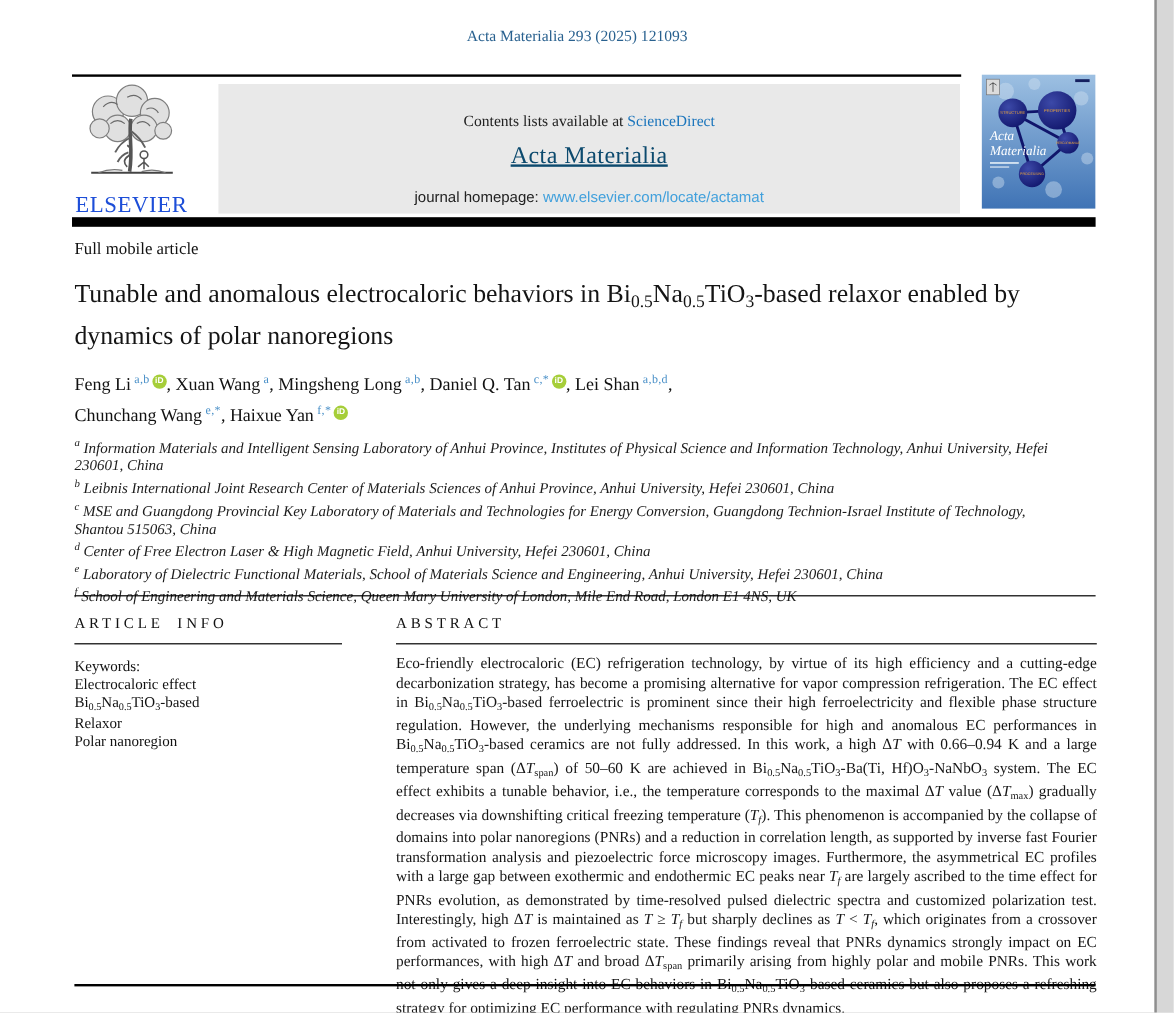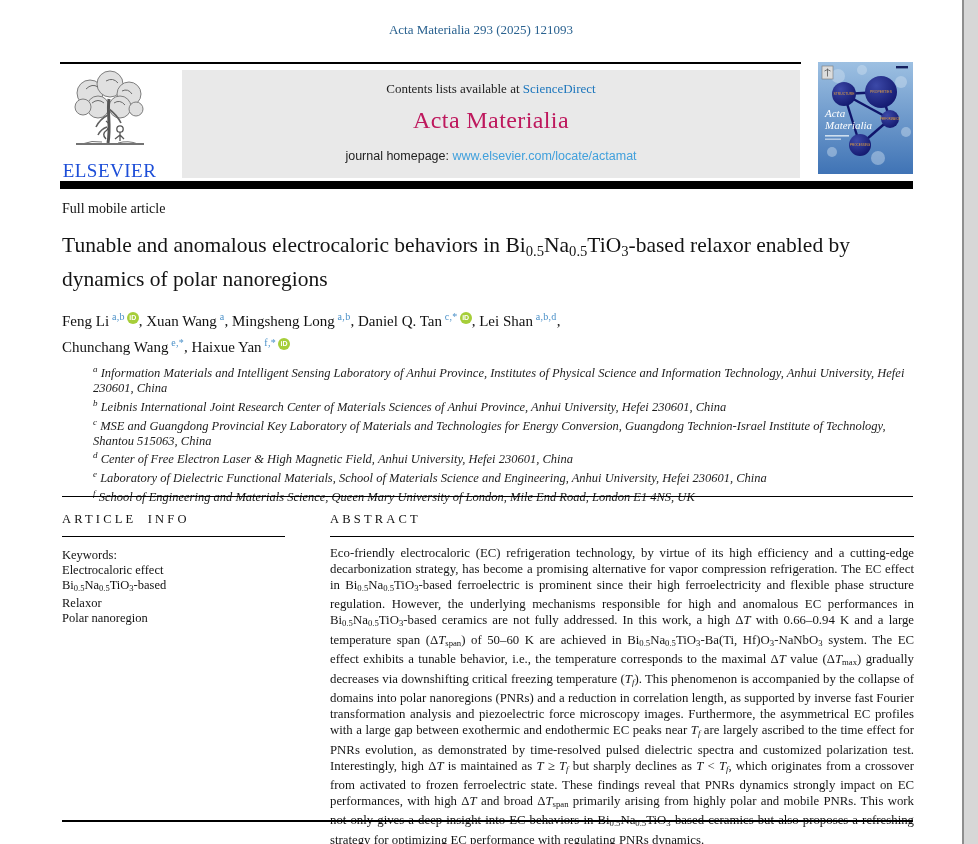--- a/index.html
+++ b/index.html
@@ -9,38 +9,38 @@
 
   .citation{position:absolute;top:22px;left:0;width:962px;text-align:center;font-size:13px;color:#29618f;}
 
   .top-rule{position:absolute;left:60px;top:62px;width:741px;height:2px;background:#000;}
   .thick-bar{position:absolute;left:60px;top:181px;width:853px;height:8px;background:#000;}
 
   .logo{position:absolute;left:62px;top:69px;width:95px;height:110px;text-align:center;}
   .elsevier-text{font-size:19px;color:#1d4ed8;letter-spacing:.5px;margin-top:1px;}
 
   .graybox{position:absolute;left:182px;top:70px;width:618px;height:108px;background:#e9e9e9;
-           display:flex;flex-direction:column;align-items:center;box-sizing:border-box;padding-top:11px;}
+           display:flex;flex-direction:column;align-items:center;box-sizing:border-box;padding-top:23px;}
   .contents-line{font-size:13px;color:#222;}
   .link-sd{color:#1b75bc;cursor:pointer;}
-  .journal-title{font-size:24px;letter-spacing:.4px;margin-top:10px;color:#be185d;}
+  .journal-title{font-size:20px;letter-spacing:.4px;margin-top:10px;color:#0c4a6e;text-decoration:underline;}
   .homepage-line{font-size:12.5px;margin-top:15px;font-family:"Liberation Sans",sans-serif;color:#222;}
   .link-home{color:#41a0dc;cursor:pointer;}
 
   .cover{position:absolute;left:818px;top:62px;width:117px;height:112px;}
 
   .article-type{position:absolute;left:62px;top:201px;font-size:14px;}
   .paper-title{position:absolute;left:62px;top:231px;width:800px;font-size:21.5px;line-height:28px;color:#141414;}
   .authors{position:absolute;left:62px;top:306px;width:650px;font-size:15px;line-height:21px;}
   .author{white-space:nowrap;}
   .author-sup{color:#4a90c8;font-size:10px;letter-spacing:.3px;}
   .orcid{display:inline-block;width:12px;height:12px;border-radius:50%;background:#a6ce39;color:#fff;
          font:bold 7px/12px "Liberation Sans",sans-serif;text-align:center;margin-left:2px;vertical-align:super;}
 
-  .affils{position:absolute;left:62px;top:362px;width:820px;font-size:12.5px;line-height:14.8px;font-style:italic;color:#1c1c1c;margin-left:31px;}
+  .affils{position:absolute;left:62px;top:362px;width:820px;font-size:12.5px;line-height:14.8px;font-style:italic;color:#1c1c1c;}
   .affil sup{font-size:9px;font-style:italic;}
 
   .section-rule{position:absolute;left:62px;top:496px;width:851px;height:1px;background:#000;}
   .bottom-rule{position:absolute;left:62px;top:820px;width:851px;height:2px;background:#000;}
 
   .info-col{position:absolute;left:62px;top:512px;width:223px;}
   .abstract-col{position:absolute;left:330px;top:512px;width:584px;}
   .col-head{font-size:12.5px;letter-spacing:3.2px;word-spacing:5px;color:#111;}
   .col-rule{margin-top:9px;height:1px;background:#000;}
   .keywords-label{margin-top:11px;font-size:12.5px;}

